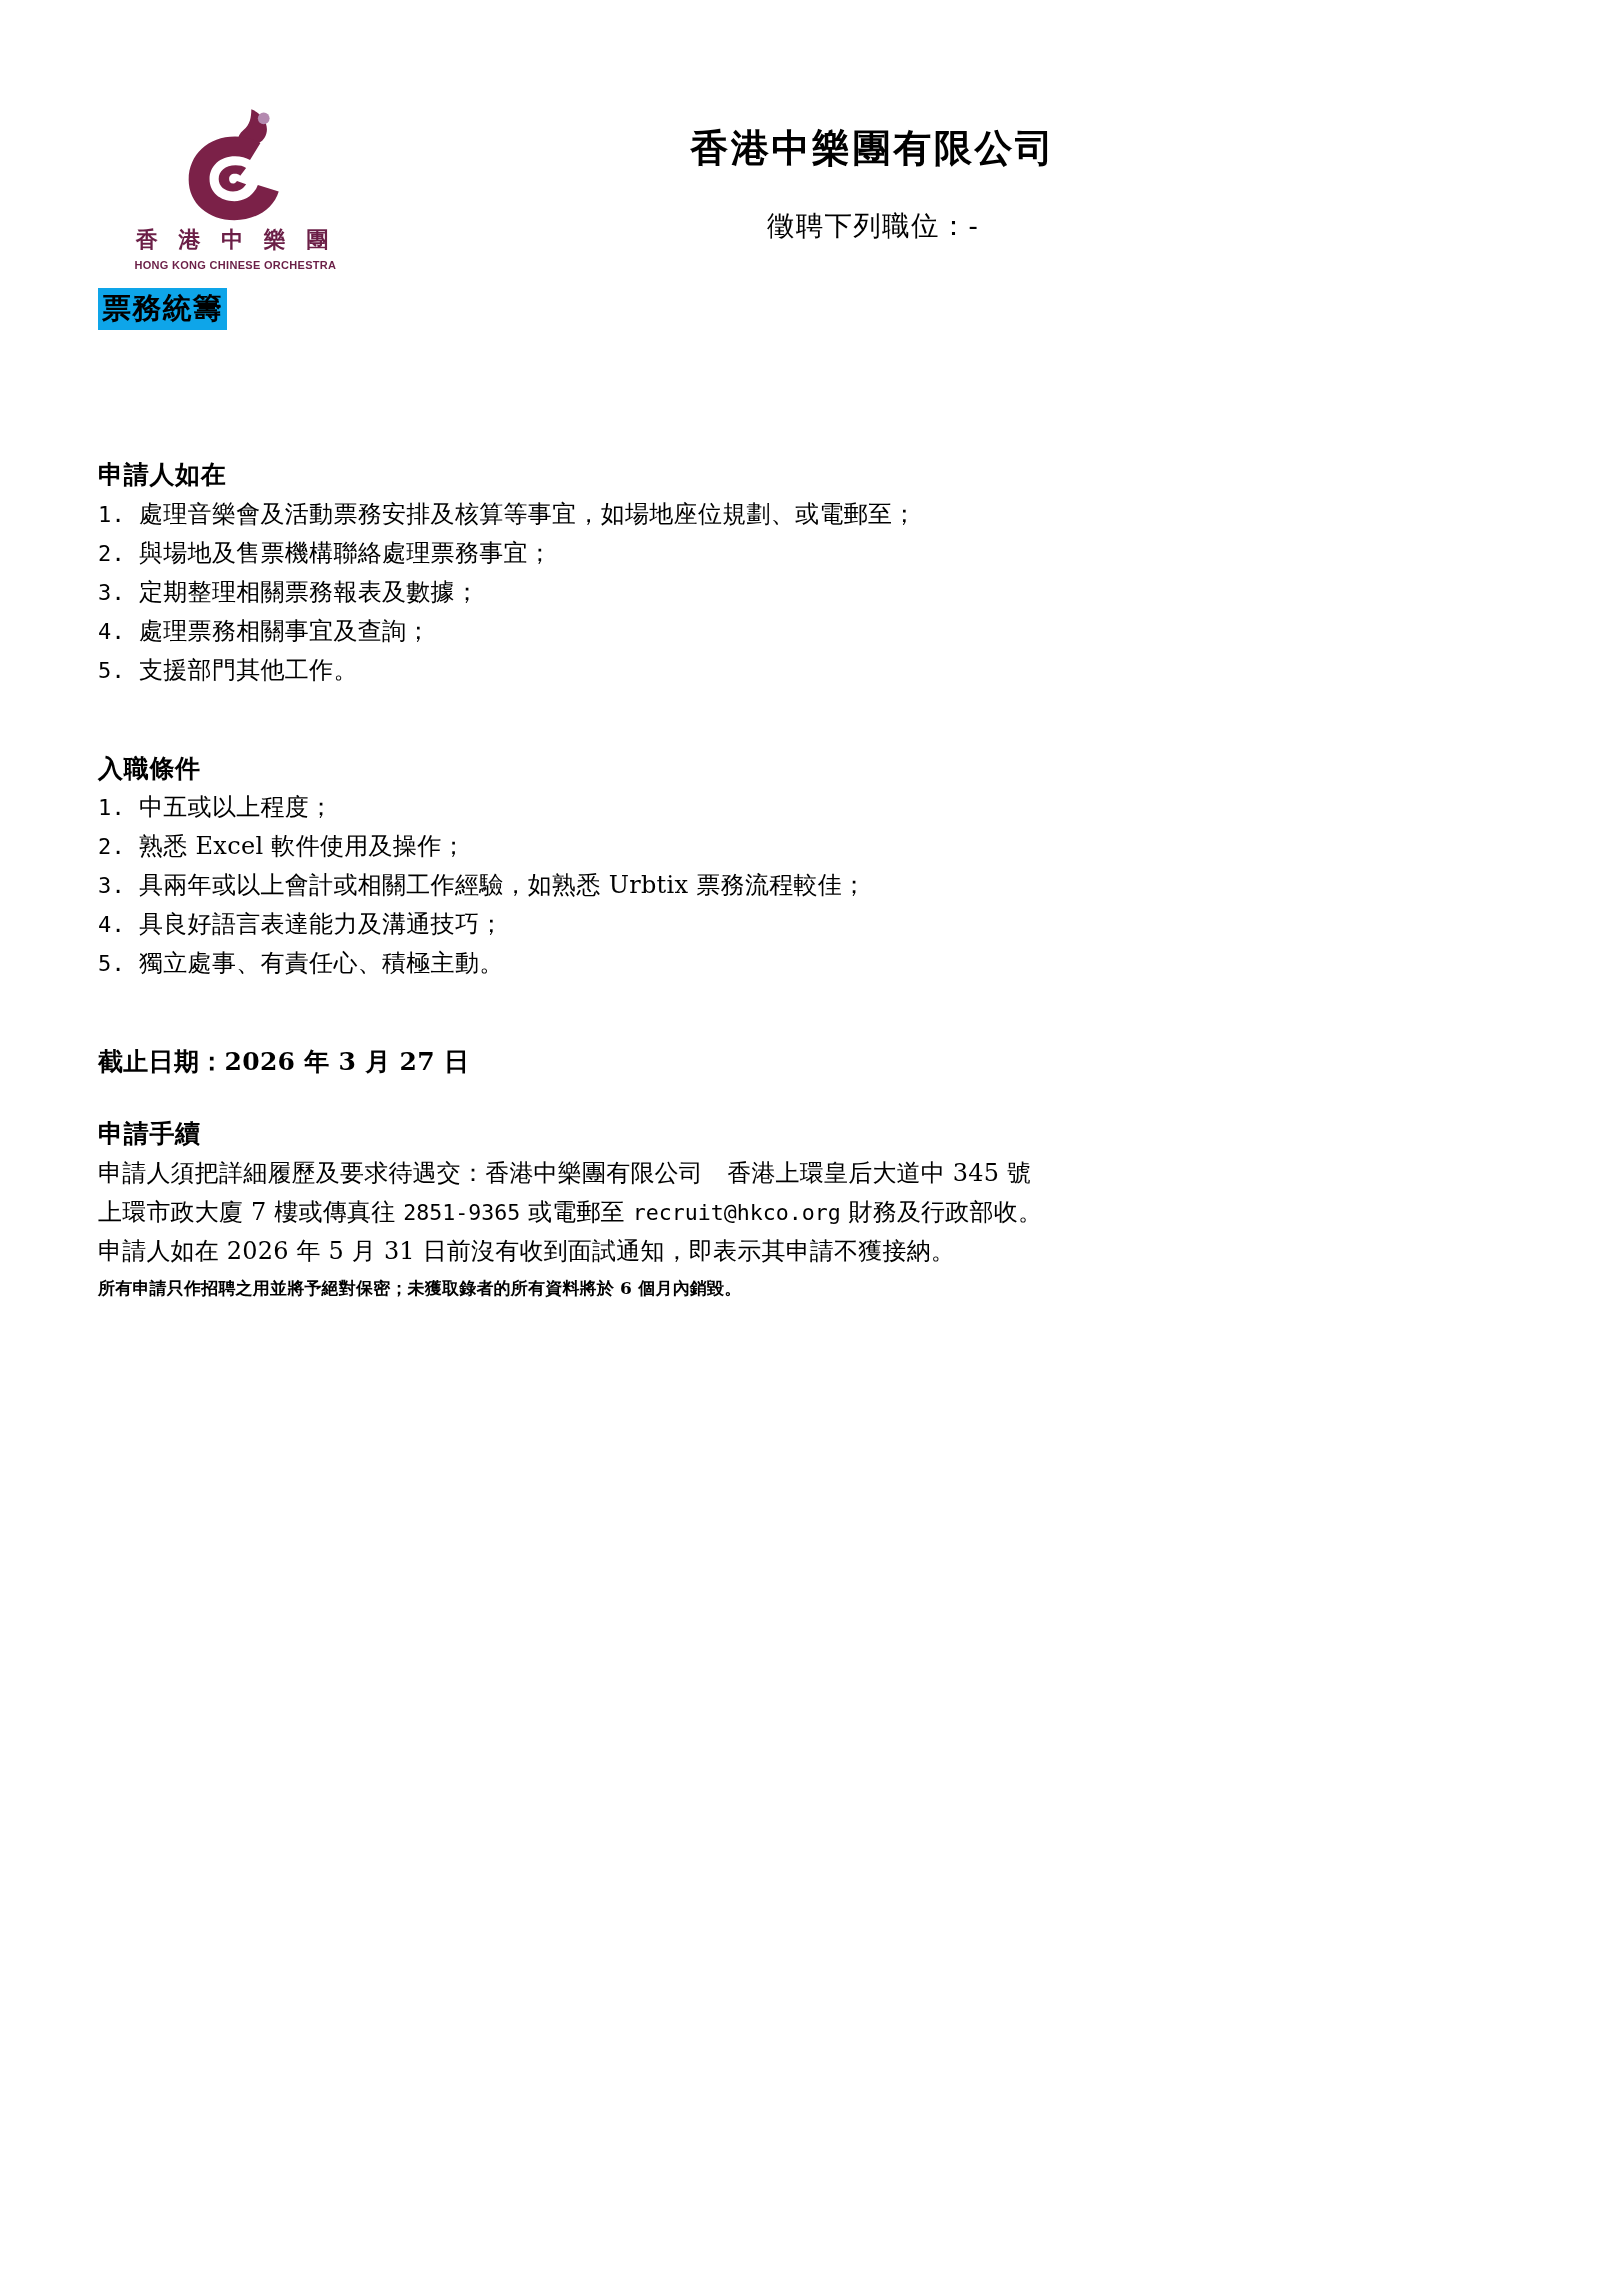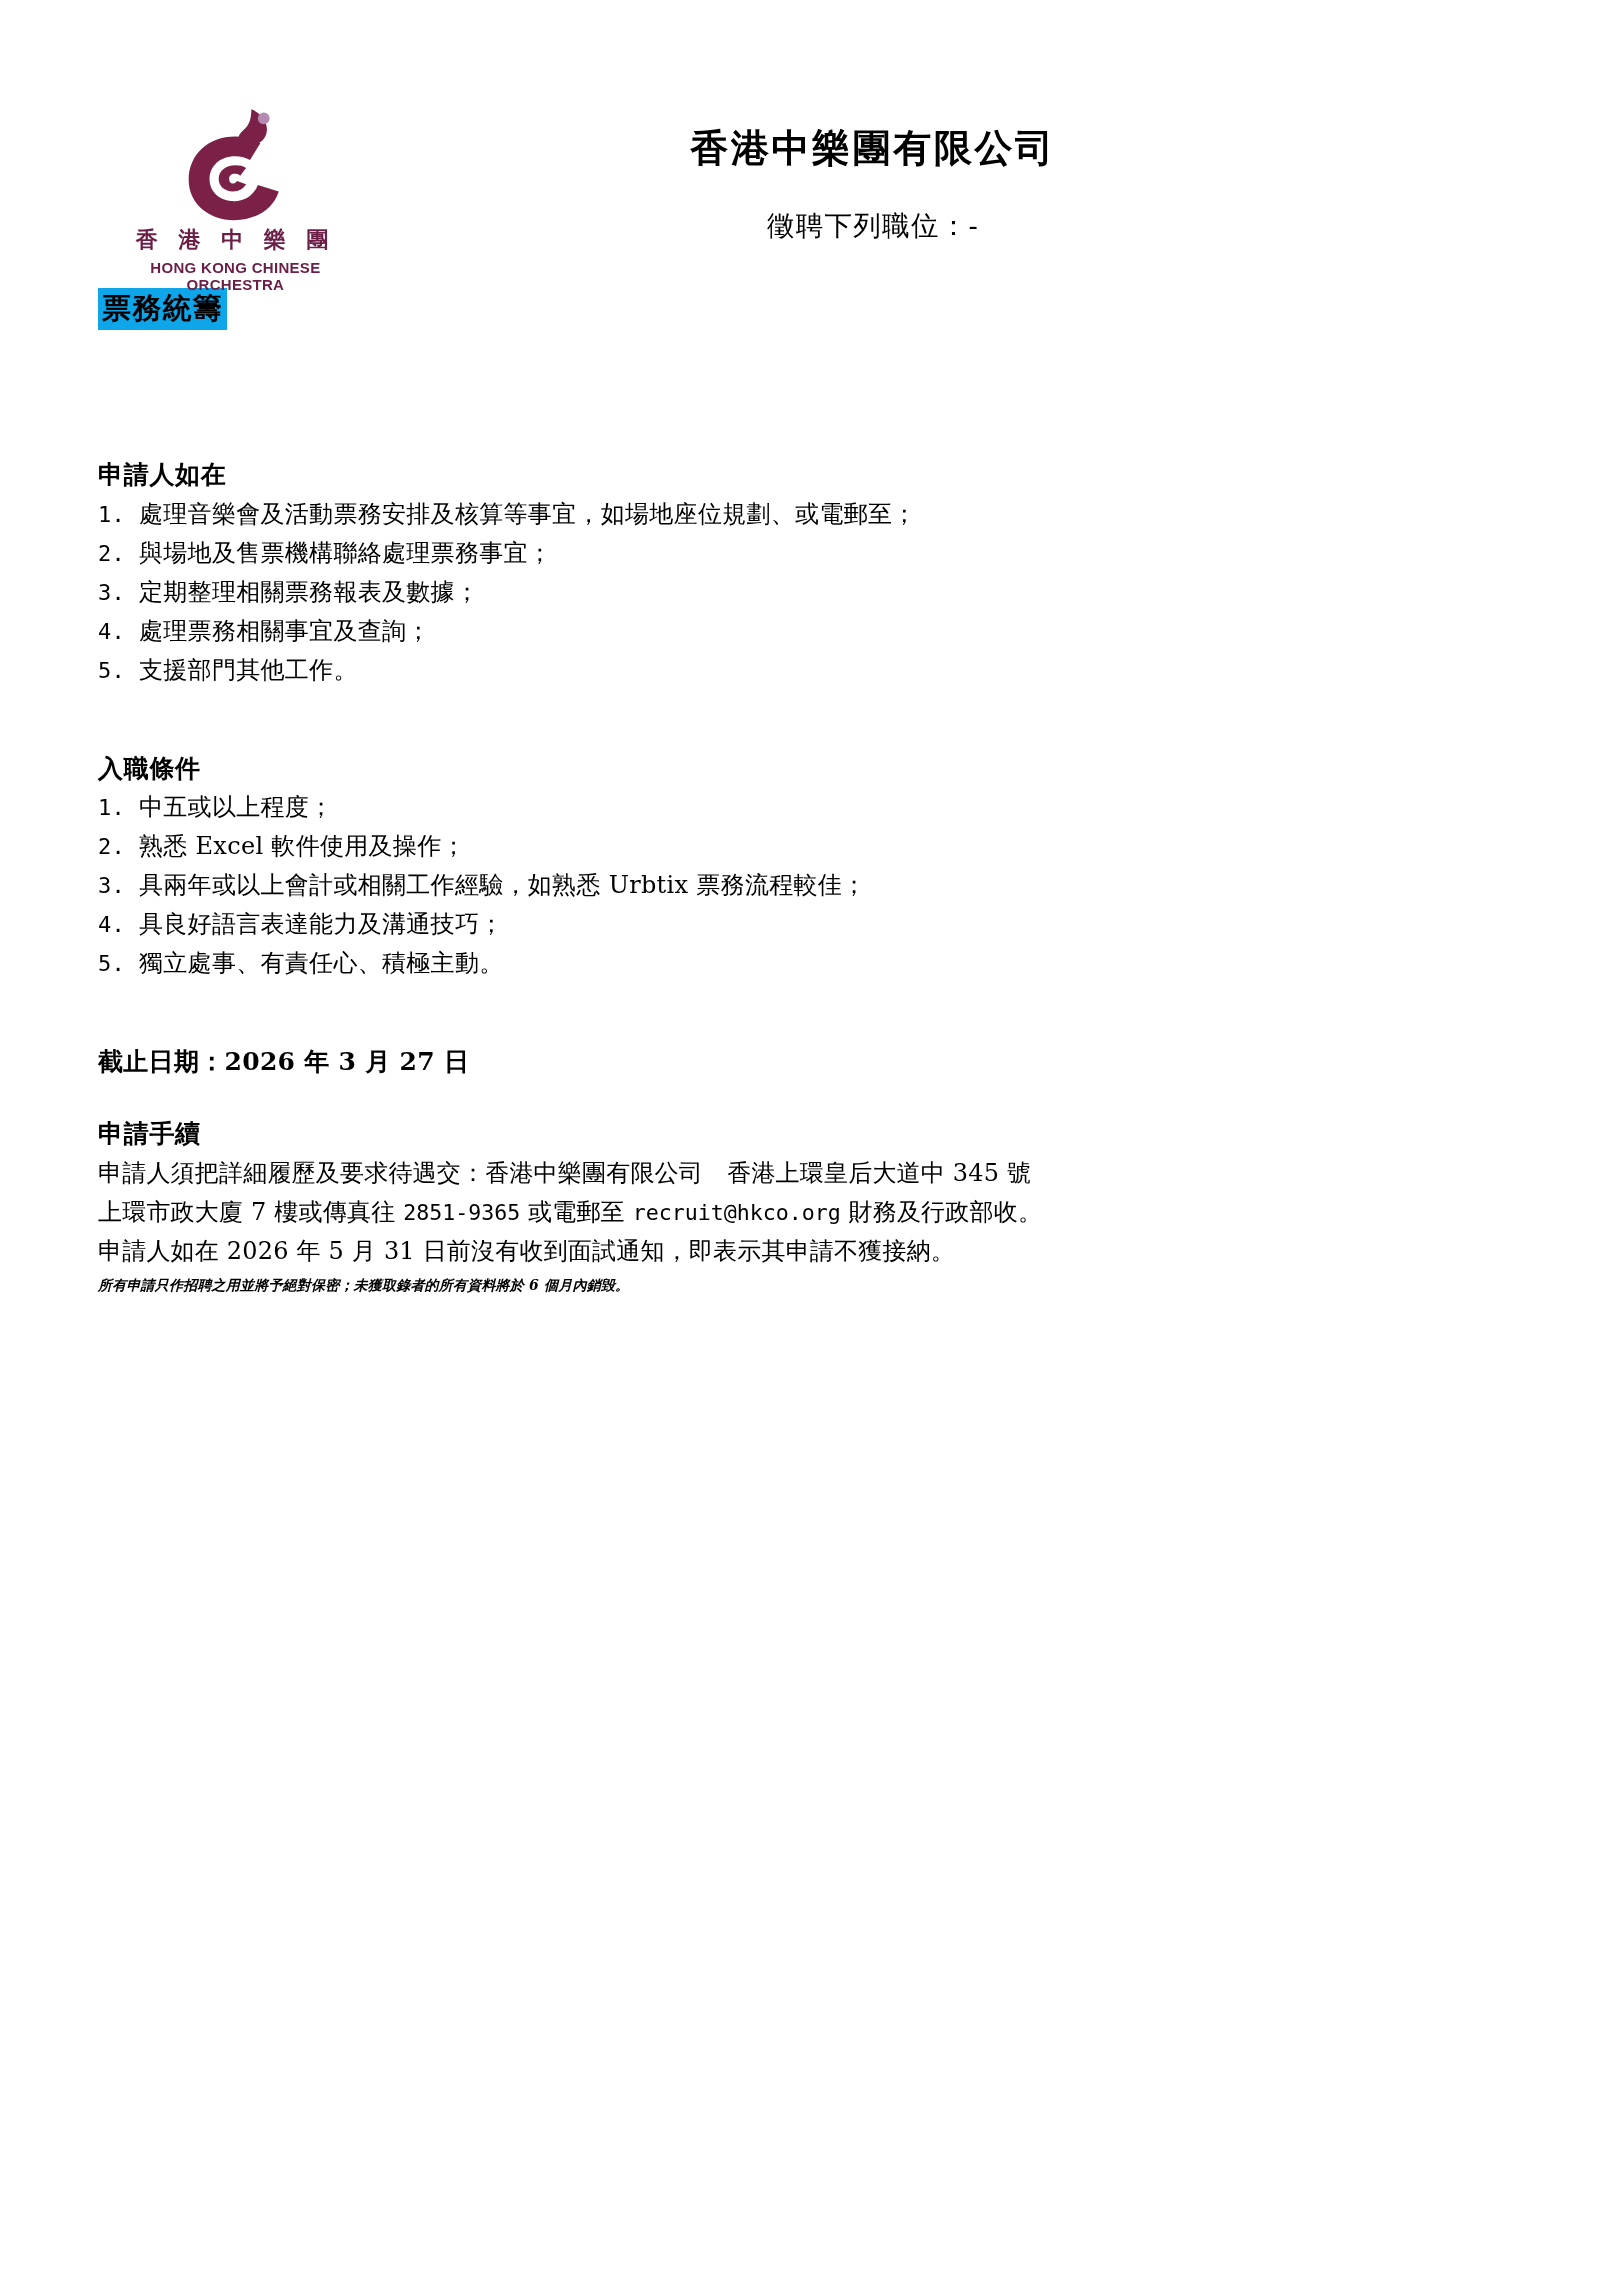--- a/index.html
+++ b/index.html
@@ -42,21 +42,21 @@
   .logo-cn {
     font-family: "DejaVu Serif", "Liberation Serif", serif;
     font-size: 22px;
     letter-spacing: 6.5px;
     color: #6b1f47;
     margin-top: 2.6px;
     font-weight: 700;
   }
   .logo-en {
     font-family: "Liberation Sans", sans-serif;
-    font-size: 15px;
+    font-size: 11px;
     letter-spacing: 0.3px;
     color: #6b1f47;
     margin-top: 3.9px;
     font-weight: 700;
   }
   .org-title {
     position: absolute;
     left: 353px;
     top: 25px;
     width: 818px;
@@ -143,26 +143,25 @@
     letter-spacing: 0.2px;
     margin-left: -13px;
     max-width: 1263px;
   }
   .mono-ish {
     font-family: "DejaVu Sans Mono", "Liberation Mono", monospace;
     font-size: 21.6px;
     letter-spacing: 0;
   }
   .footnote {
-    font-size: 14px;
+    font-size: 17px;
     font-weight: 700;
     letter-spacing: 0.2px;
     margin-left: -13px;
     margin-top: 5.2px;
-    font-style: italic;
   }
 </style>
 </head>
 <body>
 
 <div class="page">
 
   <div class="header">
 
     <div class="logo">

